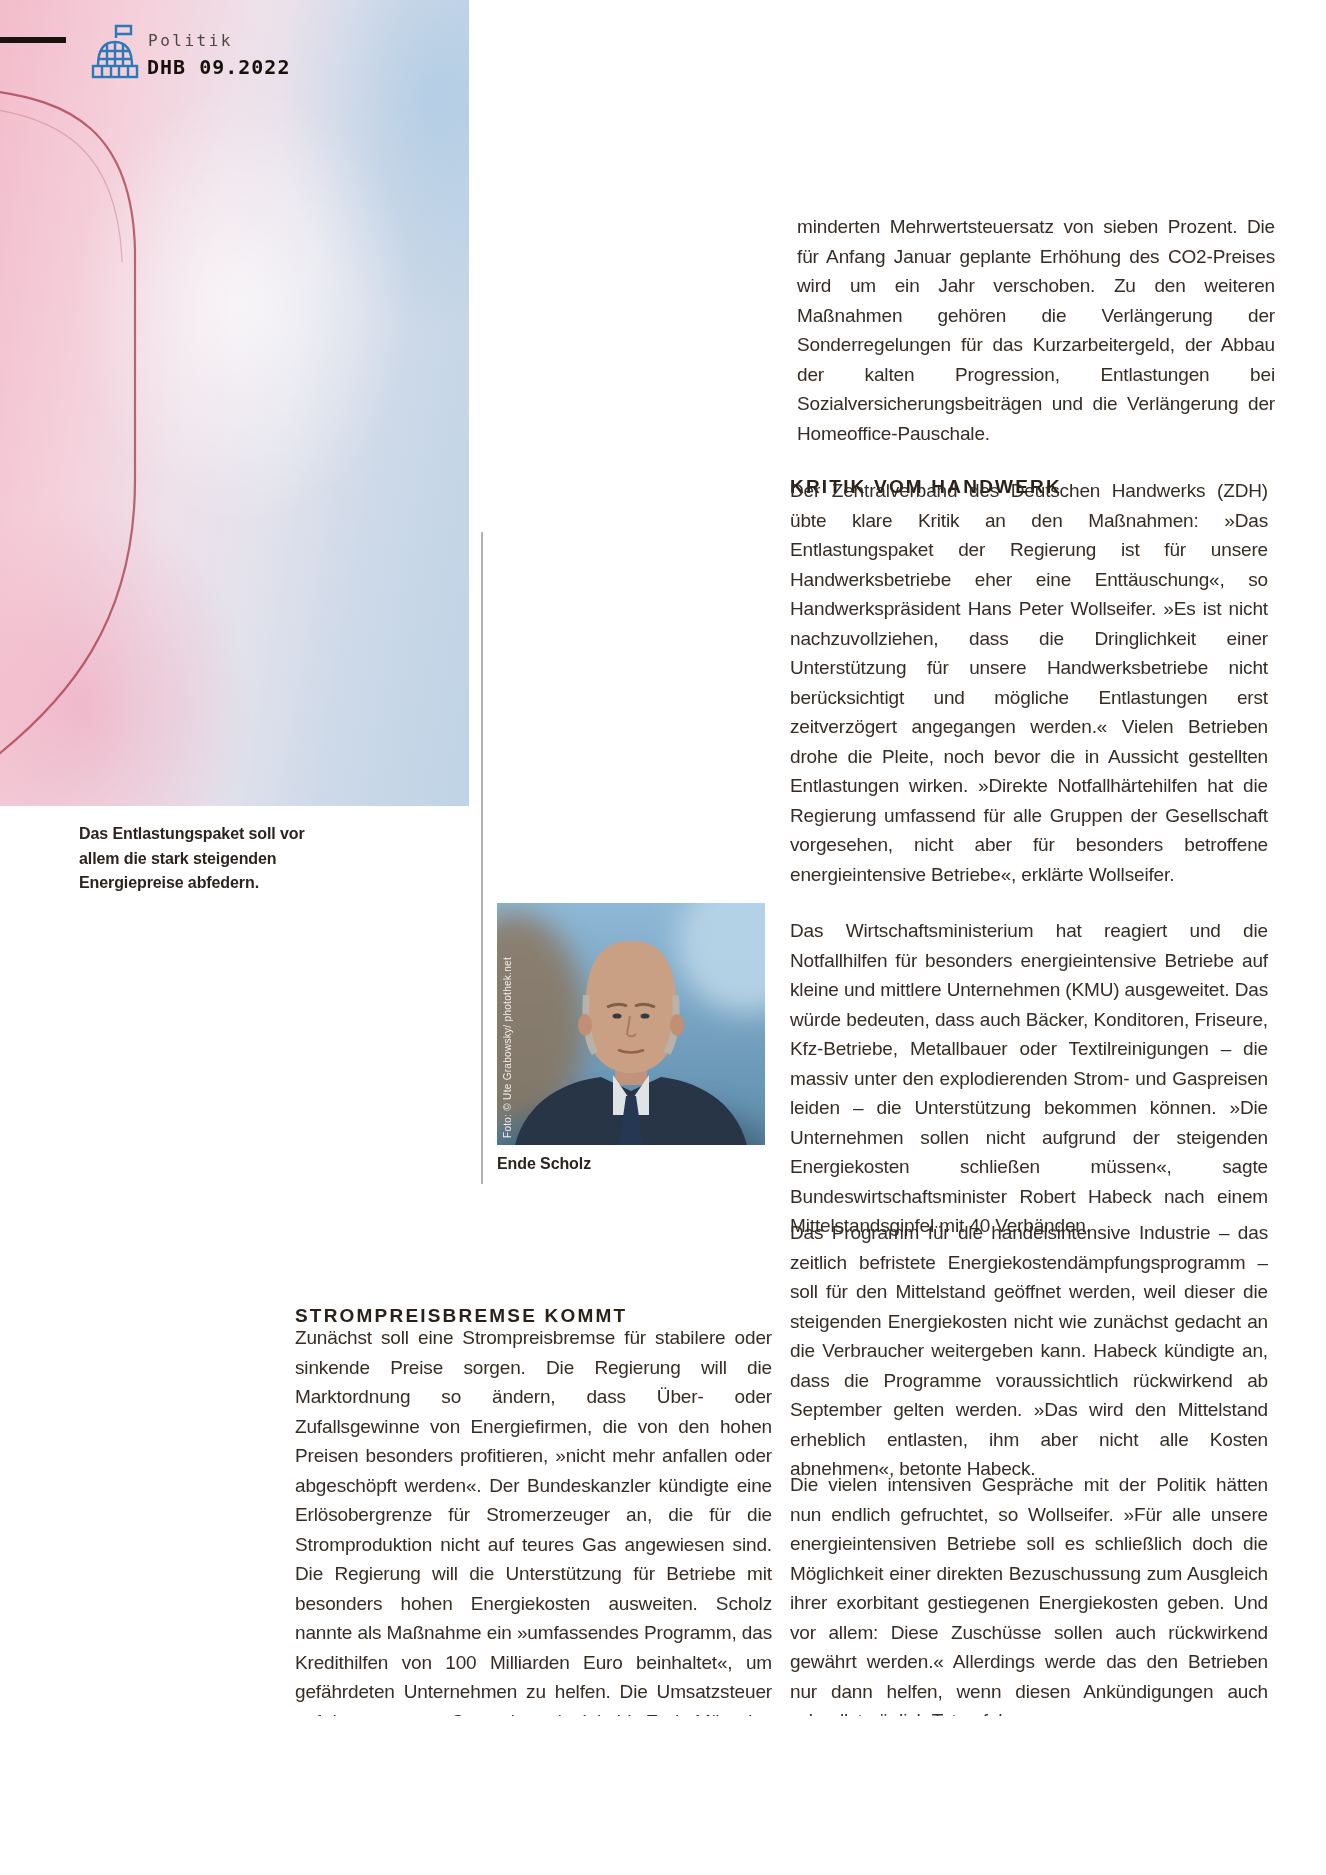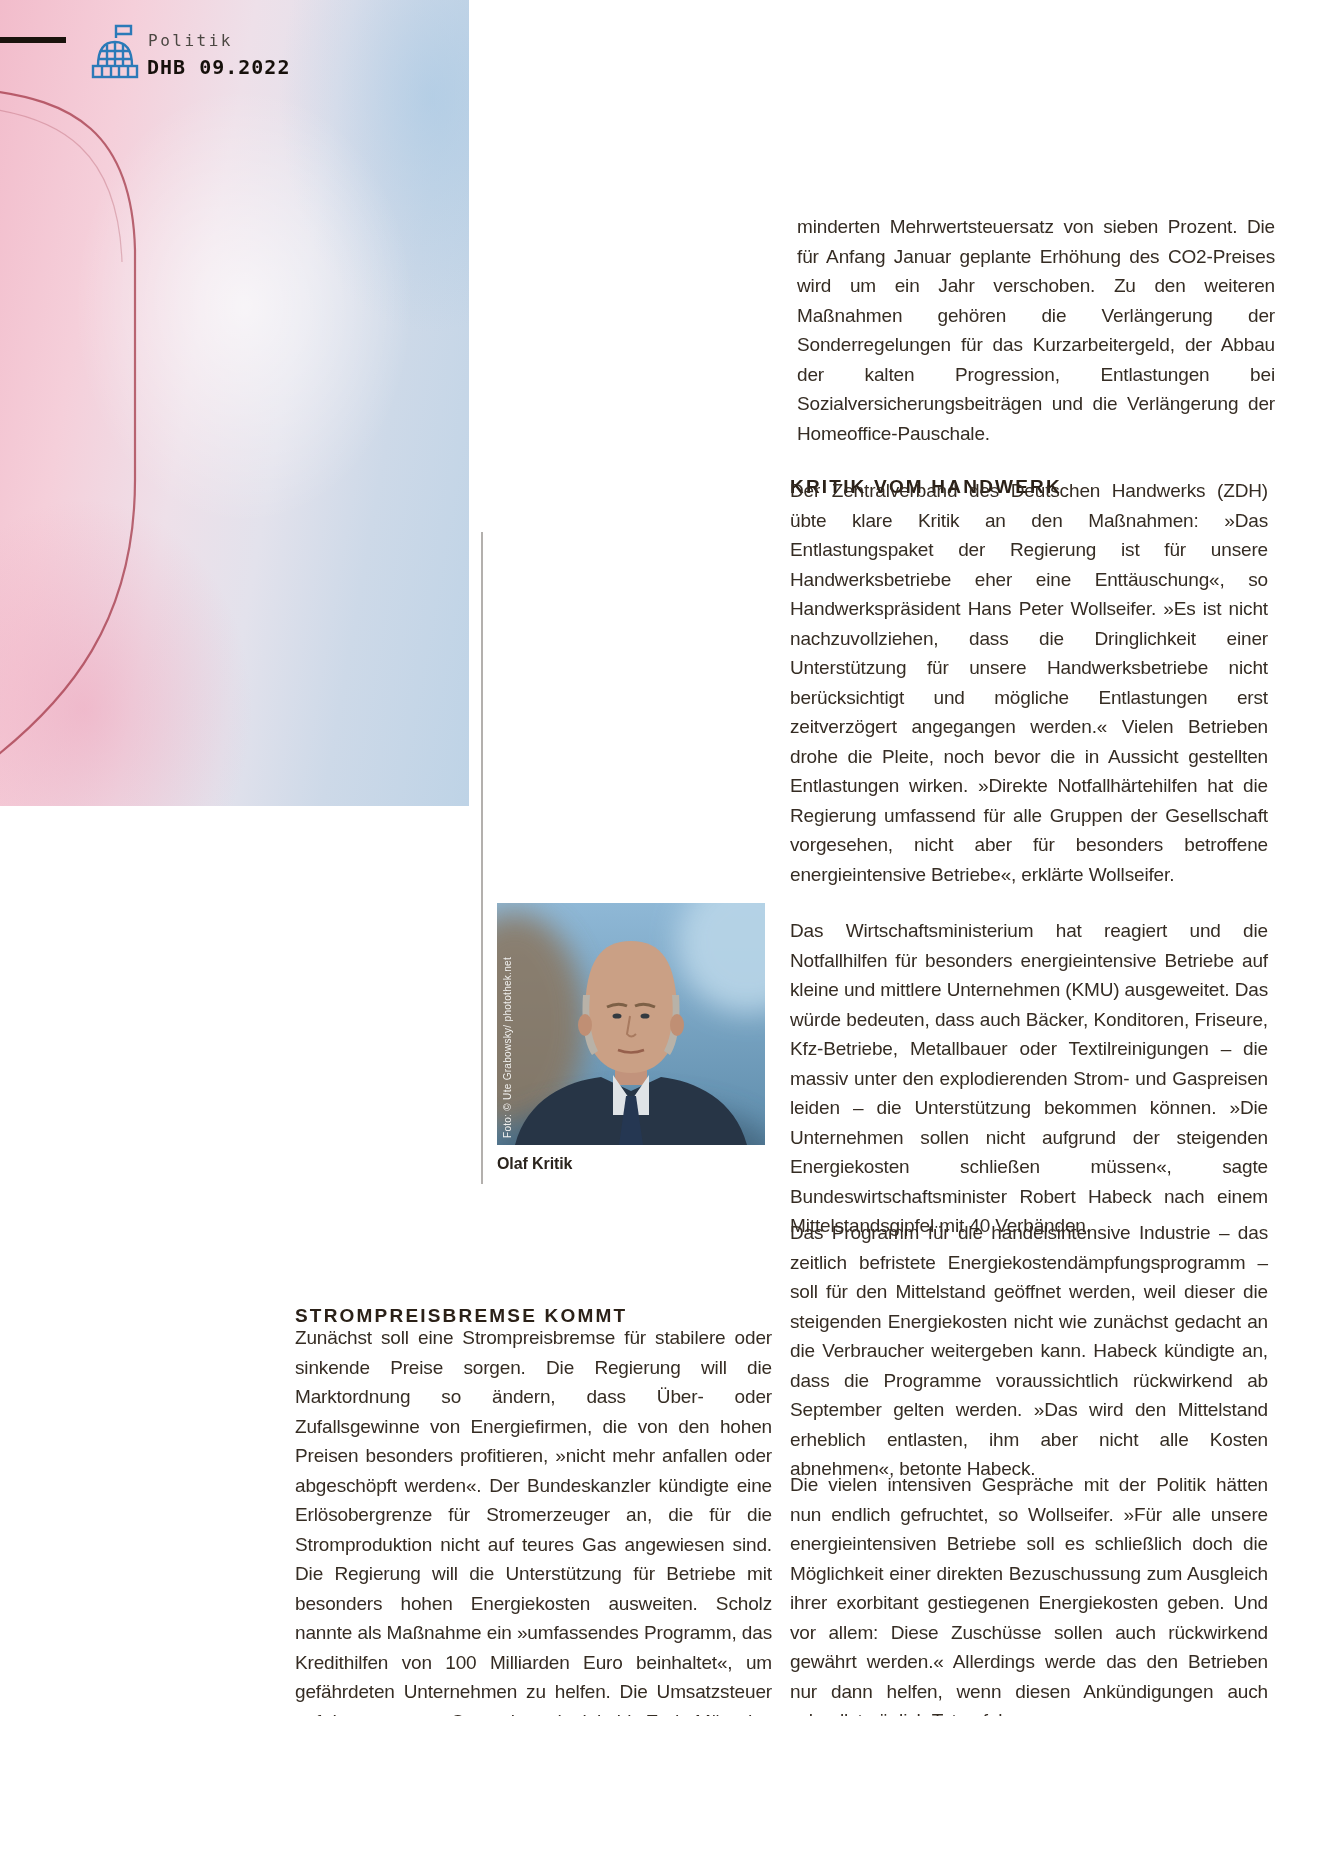--- a/index.html
+++ b/index.html
@@ -102,20 +102,21 @@
         <path d="M10 27 L40 27 M8.5 35 L41.5 35"></path>
         <path d="M17 20.5 L17 42 M25 18 L25 42 M33 20.5 L33 42"></path>
         <rect x="3" y="42" width="44" height="11"></rect>
         <path d="M12 42 L12 53 M21 42 L21 53 M29 42 L29 53 M38 42 L38 53"></path>
       </g>
     </svg>
   </div>
   <div class="brand-section">Politik</div>
   <div class="brand-issue">DHB 09.2022</div>
 
+  <div class="hero-caption">Das Entlastungspaket soll vor allem die stark steigenden Energiepreise abfedern.</div>
 
   <div class="quote-rule"></div>
 
   <div class="photo">
     <svg width="268" height="242" viewBox="0 0 268 242">
       <defs>
         <linearGradient id="bgG" x1="0" y1="0" x2="0" y2="1">
           <stop offset="0" stop-color="#8fb8d6"></stop>
             <stop offset="1" stop-color="#5e8cab"></stop>
         </linearGradient>
@@ -138,21 +139,21 @@
       <ellipse cx="180" cy="122" rx="7" ry="11" fill="#c08f74"></ellipse>
       <path d="M110 104 Q121 99 130 103" stroke="#7d6046" stroke-width="3" fill="none"></path>
       <path d="M138 103 Q147 99 158 104" stroke="#7d6046" stroke-width="3" fill="none"></path>
       <ellipse cx="120" cy="113" rx="4.5" ry="2.6" fill="#333a40"></ellipse>
       <ellipse cx="148" cy="113" rx="4.5" ry="2.6" fill="#333a40"></ellipse>
       <path d="M133 113 L130 131 Q134 136 139 131" stroke="#a87a5f" stroke-width="2" fill="none"></path>
       <path d="M121 147 Q134 152 147 147" stroke="#96604c" stroke-width="2.5" fill="none"></path>
     </svg>
   </div>
   <div class="photo-credit">Foto: © Ute Grabowsky/ photothek.net</div>
-  <div class="photo-caption">Olaf Kritik</div>
+  <div class="photo-caption">Ende Scholz</div>
 
   <div class="heading mid-heading">STROMPREISBREMSE KOMMT</div>
   <div class="body-text mid-body">Zunächst soll eine Strompreisbremse für stabilere oder sinkende Preise sorgen. Die Regierung will die Marktordnung so ändern, dass Über- oder Zufallsgewinne von Energiefirmen, die von den hohen Preisen besonders profitieren, »nicht mehr anfallen oder abgeschöpft werden«. Der Bundeskanzler kündigte eine Erlösobergrenze für Stromerzeuger an, die für die Stromproduktion nicht auf teures Gas angewiesen sind. Die Regierung will die Unterstützung für Betriebe mit besonders hohen Energiekosten ausweiten. Scholz nannte als Maßnahme ein »umfassendes Programm, das Kredithilfen von 100 Milliarden Euro beinhaltet«, um gefährdeten Unternehmen zu helfen. Die Umsatzsteuer auf den gesamten Gasverbrauch sinkt bis Ende März des kommenden Jahres auf den ver-</div>
 
   <div class="body-text r-para1">minderten Mehrwertsteuersatz von sieben Prozent. Die für Anfang Januar geplante Erhöhung des CO2-Preises wird um ein Jahr verschoben. Zu den weiteren Maßnahmen gehören die Verlängerung der Sonderregelungen für das Kurzarbeitergeld, der Abbau der kalten Progression, Entlastungen bei Sozialversicherungsbeiträgen und die Verlängerung der Homeoffice-Pauschale.</div>
   <div class="heading r-heading">KRITIK VOM HANDWERK</div>
   <div class="body-text r-para2">Der Zentralverband des Deutschen Handwerks (ZDH) übte klare Kritik an den Maßnahmen: »Das Entlastungspaket der Regierung ist für unsere Handwerksbetriebe eher eine Enttäuschung«, so Handwerkspräsident Hans Peter Wollseifer. »Es ist nicht nachzuvollziehen, dass die Dringlichkeit einer Unterstützung für unsere Handwerksbetriebe nicht berücksichtigt und mögliche Entlastungen erst zeitverzögert angegangen werden.« Vielen Betrieben drohe die Pleite, noch bevor die in Aussicht gestellten Entlastungen wirken. »Direkte Notfallhärtehilfen hat die Regierung umfassend für alle Gruppen der Gesellschaft vorgesehen, nicht aber für besonders betroffene energieintensive Betriebe«, erklärte Wollseifer.</div>
   <div class="body-text r-para3">Das Wirtschaftsministerium hat reagiert und die Notfallhilfen für besonders energieintensive Betriebe auf kleine und mittlere Unternehmen (KMU) ausgeweitet. Das würde bedeuten, dass auch Bäcker, Konditoren, Friseure, Kfz-Betriebe, Metallbauer oder Textilreinigungen – die massiv unter den explodierenden Strom- und Gaspreisen leiden – die Unterstützung bekommen können. »Die Unternehmen sollen nicht aufgrund der steigenden Energiekosten schließen müssen«, sagte Bundeswirtschaftsminister Robert Habeck nach einem Mittelstandsgipfel mit 40 Verbänden.</div>
   <div class="body-text r-para4">Das Programm für die handelsintensive Industrie – das zeitlich befristete Energiekostendämpfungsprogramm – soll für den Mittelstand geöffnet werden, weil dieser die steigenden Energiekosten nicht wie zunächst gedacht an die Verbraucher weitergeben kann. Habeck kündigte an, dass die Programme voraussichtlich rückwirkend ab September gelten werden. »Das wird den Mittelstand erheblich entlasten, ihm aber nicht alle Kosten abnehmen«, betonte Habeck.</div>
   <div class="body-text r-para5">

